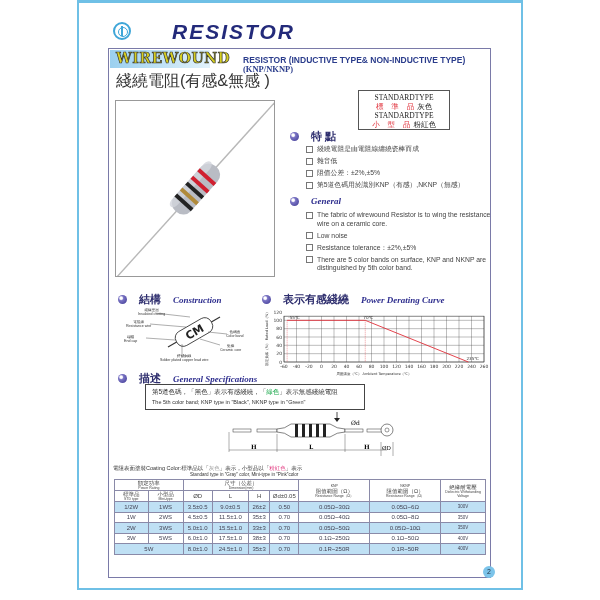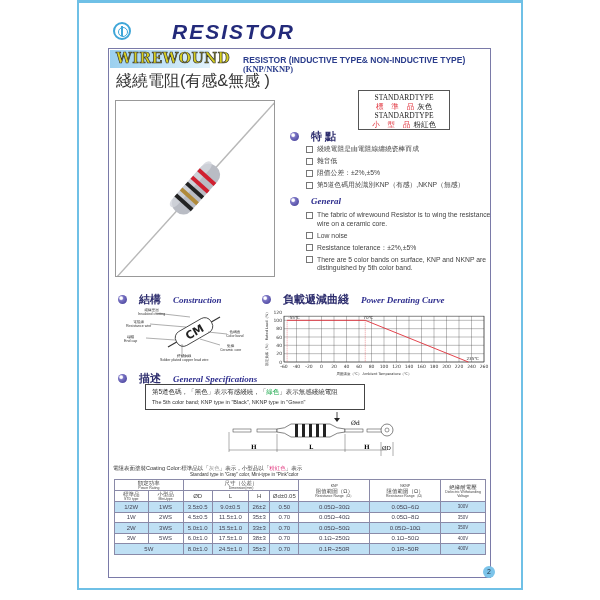--- a/index.html
+++ b/index.html
@@ -180,21 +180,21 @@
   <div class="c-label" style="left:18px;top:1px;"><span>絕緣塗層</span><br><span>Insulated coating</span></div>
   <div class="c-label" style="left:6px;top:13px;"><span>電阻線</span><br><span>Resistance wire</span></div>
   <div class="c-label" style="left:4px;top:28px;"><span>端帽</span><br><span>End cap</span></div>
   <div class="c-label" style="left:40px;top:47px;"><span>銲錫銅線</span><br><span>Solder plated copper lead wire</span></div>
   <div class="c-label" style="left:106px;top:23px;"><span>色碼圈</span><br><span>Color band</span></div>
   <div class="c-label" style="left:100px;top:37px;"><span>瓷棒</span><br><span>Ceramic core</span></div>
 </div>
 
 <div class="section-head" style="left:262px; top:292px;">
   <span class="bullet"></span>
-  <span class="section-zh">負載遞減曲綫</span>
+  <span class="section-zh">表示有感綫繞</span>
   <span class="section-en">Power Derating Curve</span>
 </div>
 <div class="derating-chart">
   <svg id="chart-svg" width="240" height="70" viewBox="0 0 240 70">
       <rect x="22" y="8.166666666666671" width="200" height="45.83333333333333" fill="#fff" stroke="#333" stroke-width="0.6"></rect>
       <line x1="22" y1="54" x2="222" y2="54" stroke="#444" stroke-width="0.35"></line>
       <text x="20" y="55.8" font-size="4.5" text-anchor="end" fill="#333" font-family="DejaVu Sans, sans-serif">0</text>
       <line x1="22" y1="45.66666666666667" x2="222" y2="45.66666666666667" stroke="#444" stroke-width="0.35"></line>
       <text x="20" y="47.46666666666667" font-size="4.5" text-anchor="end" fill="#333" font-family="DejaVu Sans, sans-serif">20</text>
       <line x1="22" y1="37.333333333333336" x2="222" y2="37.333333333333336" stroke="#444" stroke-width="0.35"></line>

